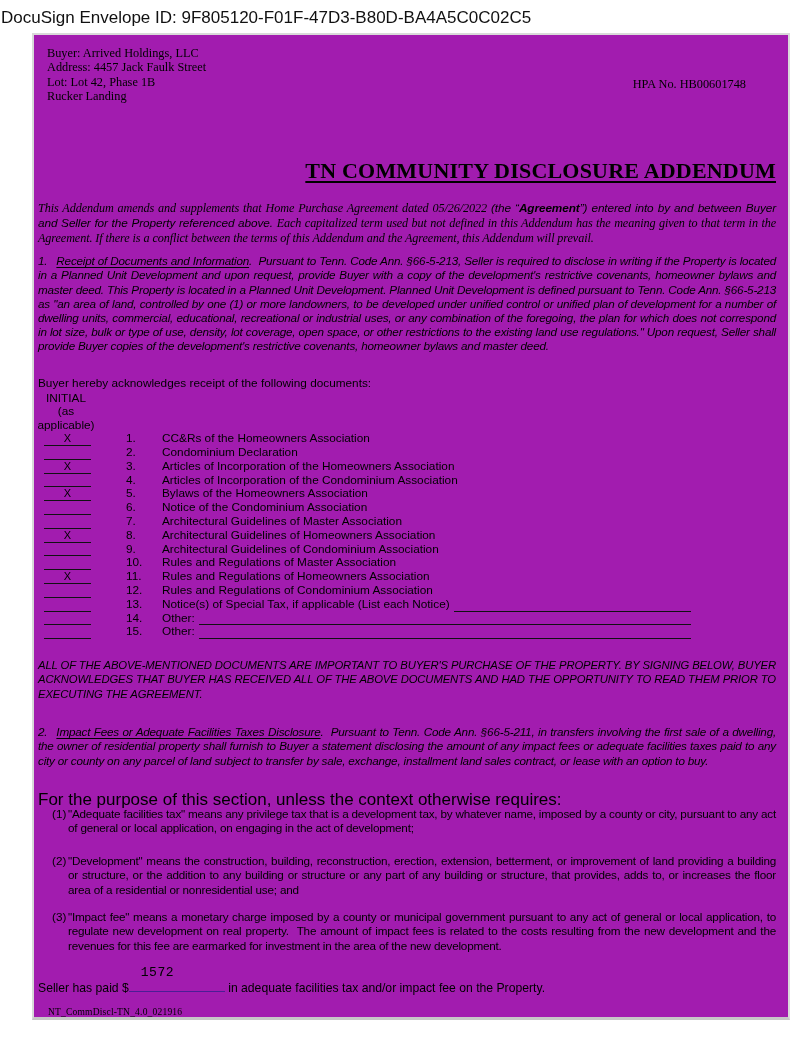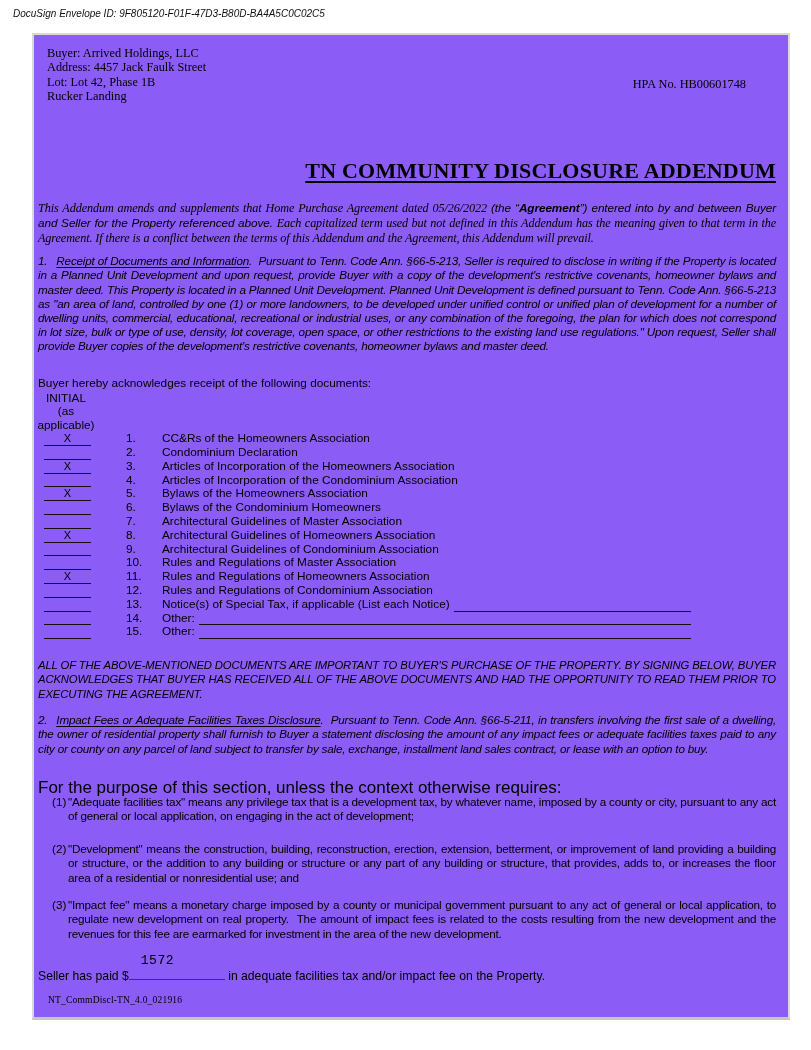--- a/index.html
+++ b/index.html
@@ -1,20 +1,20 @@
 <!DOCTYPE html>
 <html><head>
 <meta charset="utf-8">
 <style>
   html,body{margin:0;padding:0;background:#ffffff;}
   .canvas{position:relative;width:811px;height:1050px;background:#ffffff;overflow:hidden;
           font-family:"Liberation Sans",sans-serif;color:#000;}
-  .envelope{position:absolute;left:13px;top:8px;font-size:10px;color:#111;letter-spacing:0;font-style:italic;}
+  .envelope{position:absolute;left:1px;top:8px;font-size:17px;color:#111;letter-spacing:0;}
   .page{position:absolute;left:32px;top:33px;width:758px;height:987px;box-sizing:border-box;
-        background:#8b5cf6;border:2px solid #d9d9d9;border-bottom:3px solid #c7c7c7;
+        background:#a21caf;border:2px solid #d9d9d9;border-bottom:3px solid #c7c7c7;
         padding:0 12px 0 4px;}
   .header-row{display:flex;justify-content:space-between;margin-top:11px;margin-left:9px;
         font-family:"Liberation Serif",serif;font-size:12.3px;line-height:14.3px;}
   .hpa{margin-top:31px;margin-right:30px;white-space:nowrap;text-align:right;}
   .title{margin-top:55px;height:19px;text-align:right;font-family:"Liberation Serif",serif;
         font-weight:bold;font-size:22px;text-decoration:underline;text-underline-offset:3px;
         letter-spacing:0.2px;}
   p{margin:0;font-style:italic;}
   .intro{margin-top:24px;height:45px;text-align:justify;font-family:"Liberation Serif",serif;
         font-size:12.2px;line-height:15px;letter-spacing:-0.1px;overflow:visible;}
@@ -27,21 +27,21 @@
   .initial-head{margin-top:2px;margin-left:-2px;width:60px;height:40px;text-align:center;
         font-size:11.8px;line-height:13.3px;}
   .doc-list{margin-top:0;}
   .doc-row{display:flex;align-items:flex-end;height:13.8px;line-height:13.8px;font-size:11.8px;}
   .slot{width:47px;margin-left:6px;height:13px;border-bottom:1px solid #111;text-align:center;
         font-size:11px;line-height:12.5px;flex:0 0 auto;}
   .num{width:36px;margin-left:35px;flex:0 0 auto;}
   .doc-label{white-space:nowrap;}
   .fill{flex:1 1 auto;border-bottom:1px solid #111;height:13px;margin-left:4px;margin-right:85px;}
   .allcaps{margin-top:19px;height:43px;font-size:11.3px;letter-spacing:-0.15px;}
-  .sec2{margin-top:12px;height:57px;}
+  .sec2{margin-top:24px;height:57px;}
   .purpose{margin-top:8px;height:14px;font-size:17px;}
   .definition{position:relative;padding-left:30px;text-align:justify;font-size:11.7px;
         line-height:14.2px;letter-spacing:-0.2px;}
   .def-num{position:absolute;left:14px;letter-spacing:0;}
   .d1{margin-top:3px;height:28px;}
   .d2{margin-top:19px;height:43px;}
   .d3{margin-top:13px;height:43px;}
   .seller-row{margin-top:26px;height:15px;font-size:12.2px;line-height:15px;}
   .amount-blank{display:inline-block;width:96px;height:12px;border-bottom:1px solid #4c1d95;
         position:relative;vertical-align:baseline;}
@@ -104,21 +104,21 @@
           <span class="doc-label">Articles of Incorporation of the Condominium Association</span>
         </div>
       <div class="doc-row">
           <span class="slot">X</span>
           <span class="num">5.</span>
           <span class="doc-label">Bylaws of the Homeowners Association</span>
         </div>
       <div class="doc-row">
           <span class="slot"></span>
           <span class="num">6.</span>
-          <span class="doc-label">Bylaws of the Condominium Homeowners</span>
+          <span class="doc-label">Notice of the Condominium Association</span>
         </div>
       <div class="doc-row">
           <span class="slot"></span>
           <span class="num">7.</span>
           <span class="doc-label">Architectural Guidelines of Master Association</span>
         </div>
       <div class="doc-row">
           <span class="slot">X</span>
           <span class="num">8.</span>
           <span class="doc-label">Architectural Guidelines of Homeowners Association</span>

